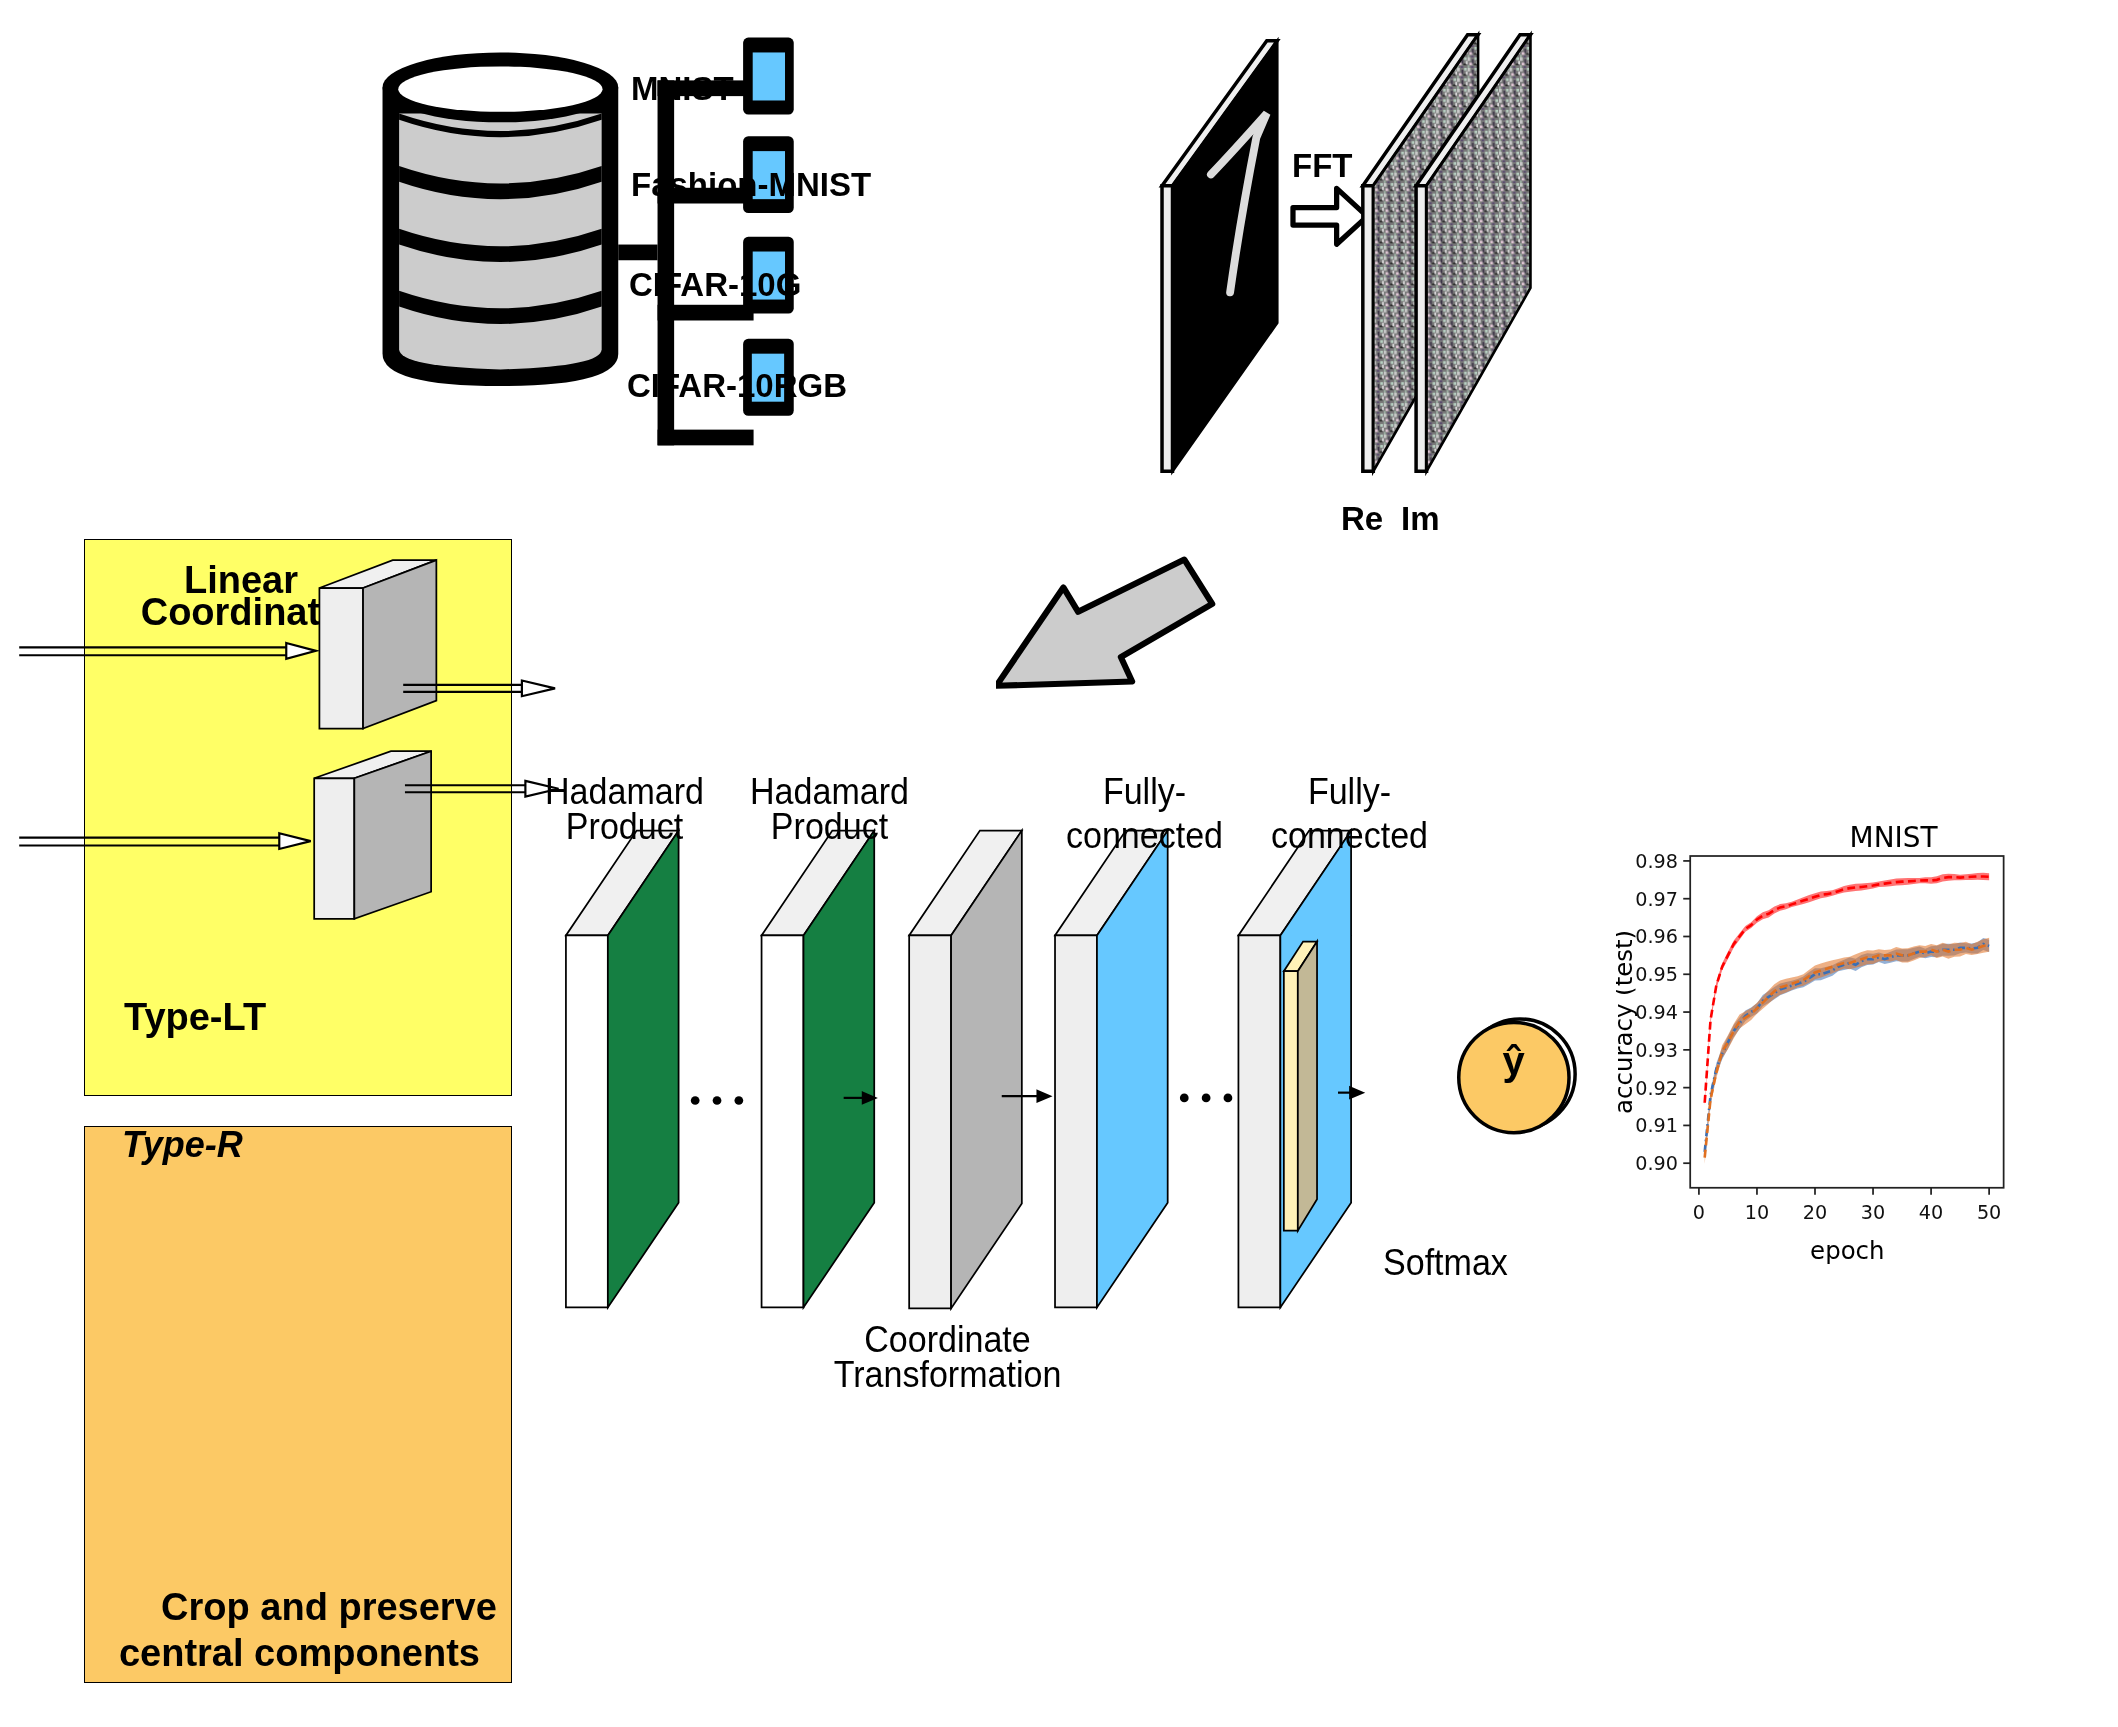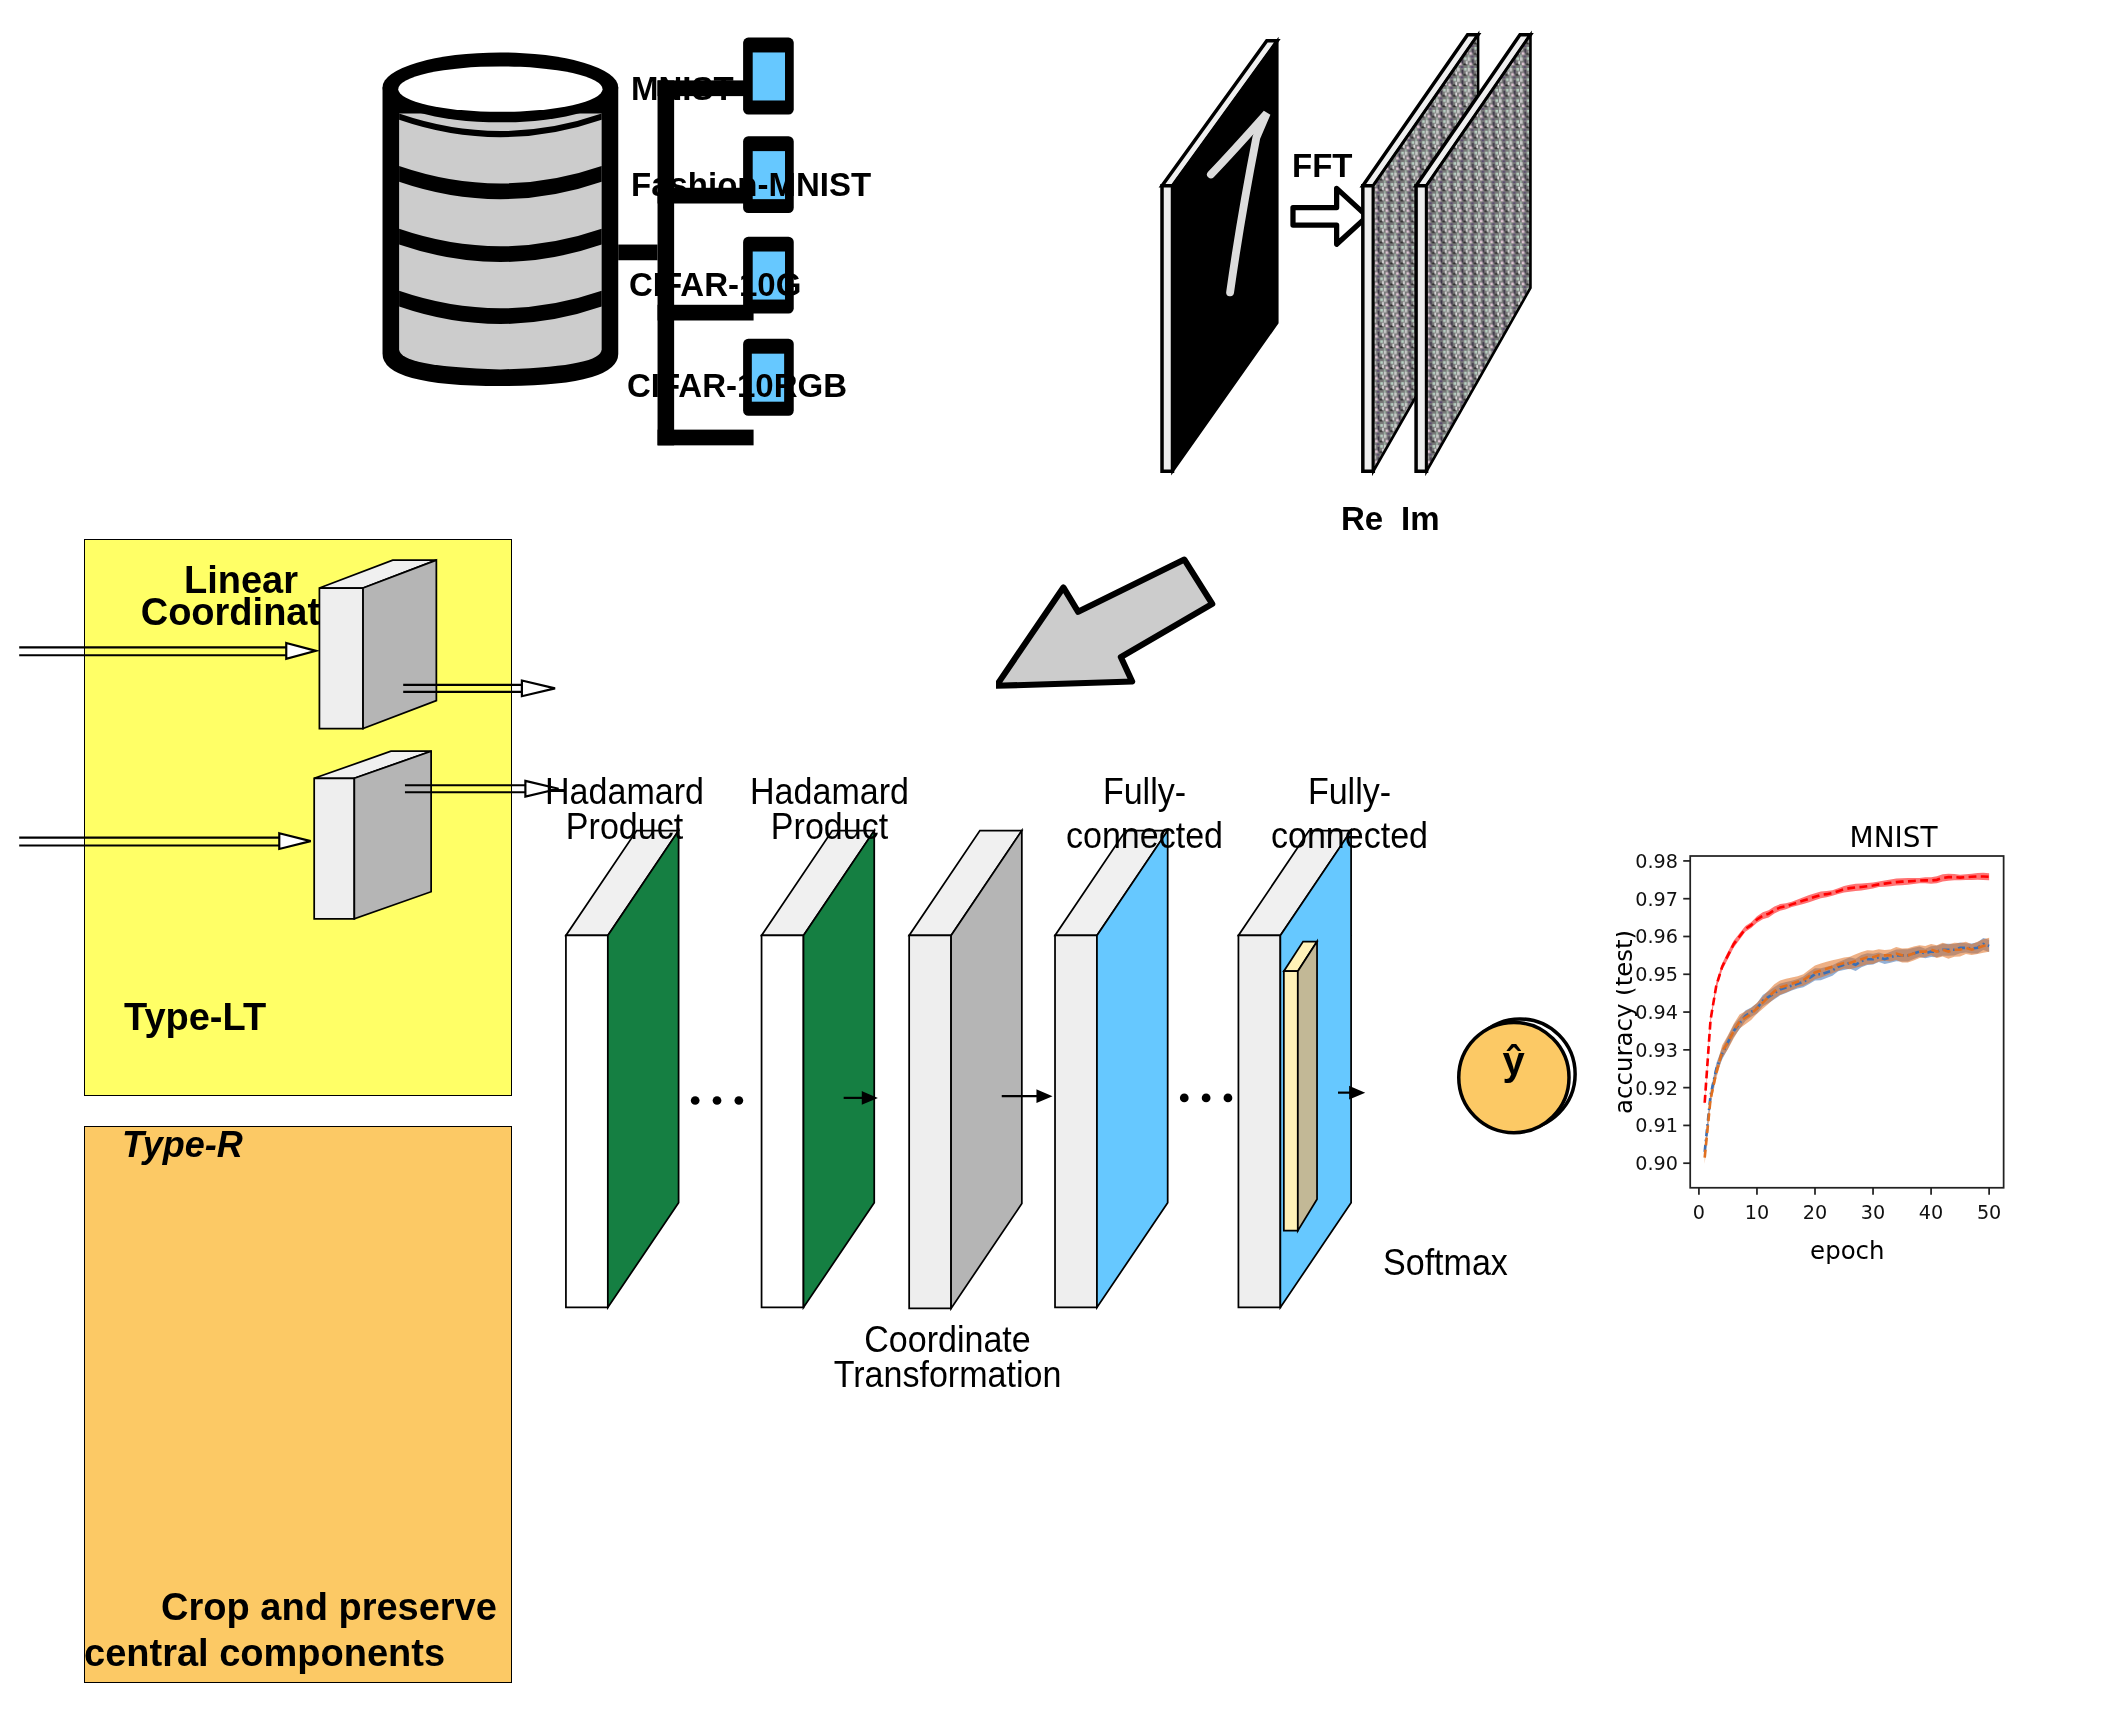--- a/index.html
+++ b/index.html
@@ -108,21 +108,21 @@
 </svg>
 
 <div class="abs" style="left:84px;top:539px;width:426px;height:555px;background:#ffff66;border:1.7px solid #000;"></div>
 <div class="abs lbl-bold box-title" style="left:84px;top:546px;width:314px;margin-top:12px;">Linear</div>
 <div class="abs lbl-bold box-title" style="left:84px;top:590px;width:314px;">Coordinate</div>
 <div class="abs lbl-bold" style="left:124px;top:996px;font-size:38px;">Type-LT</div>
 
 <div class="abs" style="left:84px;top:1126px;width:426px;height:555px;background:#fcc965;border:1.7px solid #000;"></div>
 <div class="abs lbl-bold" style="left:122px;top:1124px;font-size:36px;font-style:italic;">Type-R</div>
 <div class="abs lbl-bold" style="left:84px;top:1585px;width:490px;text-align:center;font-size:38px;line-height:45px;">Crop and preserve</div>
-<div class="abs lbl-bold" style="left:84px;top:1631px;width:396px;text-align:left;font-size:38px;line-height:45px;">central components</div>
+<div class="abs lbl-bold" style="left:84px;top:1631px;width:396px;text-align:right;font-size:38px;line-height:45px;">central components</div>
 
 <svg class="abs" style="left:0;top:524px" width="576" height="1205" viewBox="0 0 660 1380">
 
   <g>
     <polygon points="366,73 416,73 500,41 450,41" fill="#f0f0f0" stroke="#000" stroke-width="2"></polygon>
     <polygon points="366,73 416,73 416,234 366,234" fill="#eeeeee" stroke="#000" stroke-width="2"></polygon>
     <polygon points="416,73 500,41 500,202 416,234" fill="#b5b5b5" stroke="#000" stroke-width="2"></polygon>
   </g>
   <g>
     <polygon points="360,291 406,291 494,260 448,260" fill="#f0f0f0" stroke="#000" stroke-width="2"></polygon>

